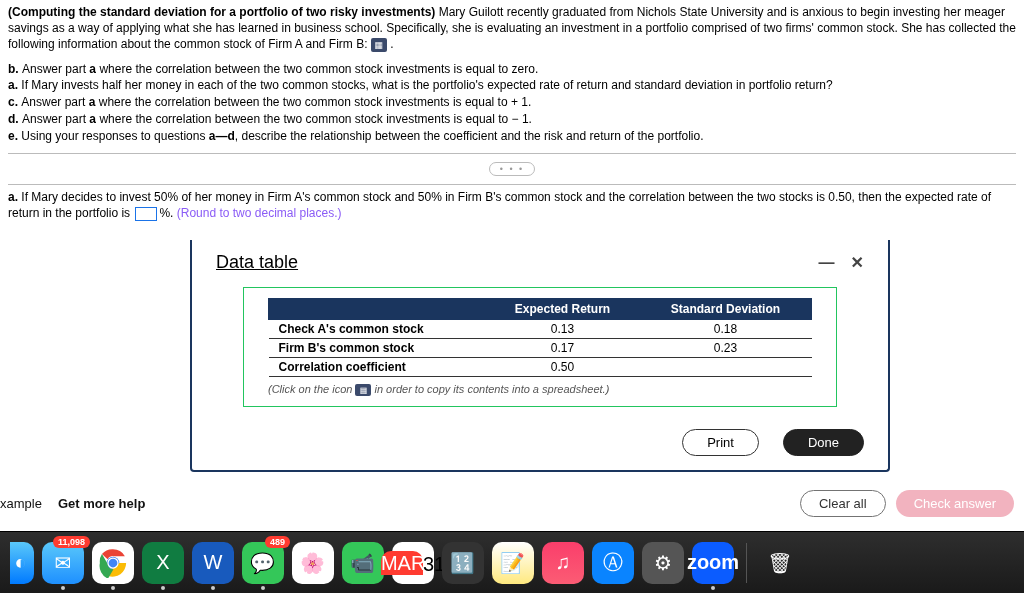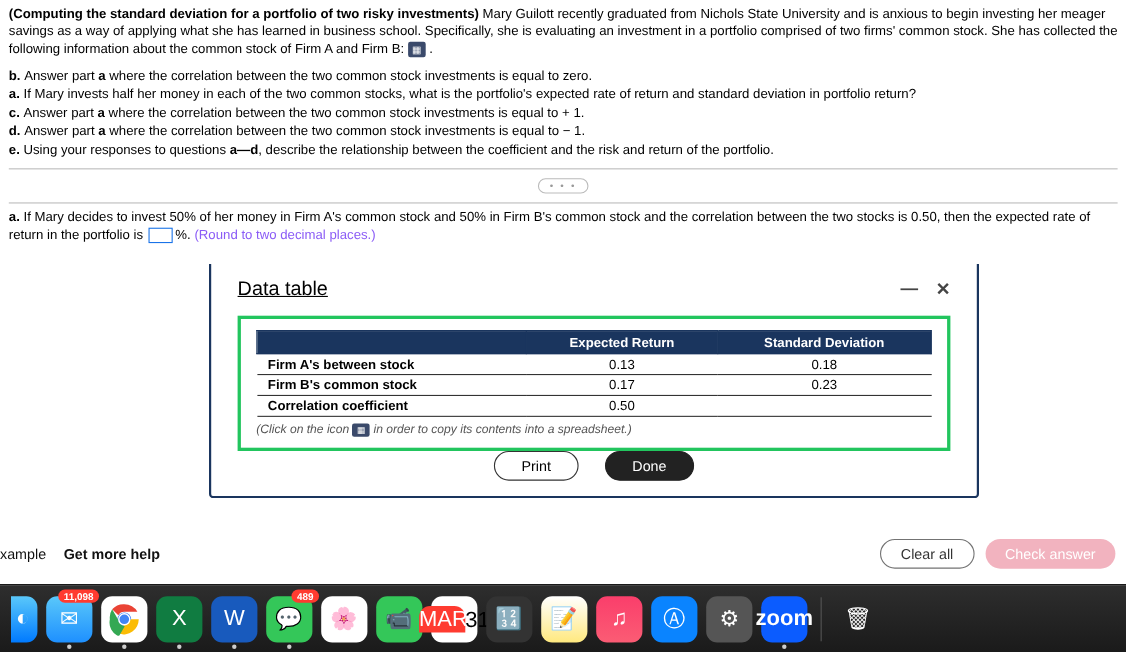--- a/index.html
+++ b/index.html
@@ -60,37 +60,37 @@
     padding: 12px 24px 14px;
     border-bottom-left-radius: 4px;
     border-bottom-right-radius: 4px;
   }
   .modal-header {
     display: flex; justify-content: space-between; align-items: center;
     margin-bottom: 14px;
   }
   .modal-title { font-size: 18px; font-weight: normal; text-decoration: underline; }
   .modal-ctrls { display: flex; gap: 16px; align-items: center; color: #444; font-size: 16px; font-weight: bold;}
-  .tablebox { border: 3px solid #22c55e; padding: 10px 14px; margin: 0 0; }
+  .tablebox { border: 1px solid #22c55e; padding: 10px 24px; margin: 0 27px; }
   table.dt { border-collapse: collapse; width: 100%; font-size: 12px; }
   table.dt th {
     background: #1a355e; color: #fff; padding: 3px 10px;
     font-weight: bold; text-align: center; border: 1px solid #1a355e;
   }
   table.dt th.blank { background: #1a355e; width: 40%; }
   table.dt td { padding: 2px 10px; border-bottom: 1px solid #333; }
   table.dt td.lbl { font-weight: bold; text-align: left; }
   table.dt td.val { text-align: center; }
   .copytip { font-style: italic; color: #555; margin-top: 6px; font-size: 11px;}
   .copytip .mini-icon {
     display: inline-flex; width: 16px; height: 12px; background: #3b4a6b;
     border-radius: 2px; vertical-align: middle; color:#fff; font-style:normal;
     font-size:8px; align-items:center; justify-content:center;
   }
-  .modal-buttons { display: flex; justify-content: center; gap: 24px; }
+  .modal-buttons { display: flex; justify-content: flex-end; gap: 24px; margin-top: 22px;}
   .btn {
     border: 1px solid #333; background: #fff; color: #000;
     border-radius: 18px; padding: 5px 24px; font-size: 13px;
     cursor: pointer;
   }
   .btn.dark { background: #222; color: #fff; border-color: #222; }
   .bottom-bar {
     position: absolute; left: 0; right: 0; top: 490px;
     display: flex; align-items: center; justify-content: space-between;
     padding: 0 10px 0 0;
@@ -190,21 +190,21 @@
   </div>
   <div class="tablebox">
     <table class="dt">
       <tbody>
           <tr>
         <th class="blank"></th>
         <th>Expected Return</th>
         <th>Standard Deviation</th>
       </tr>
       <tr>
-        <td class="lbl">Firm A's between stock</td>
+        <td class="lbl">Check A's common stock</td>
         <td class="val">0.13</td>
         <td class="val">0.18</td>
       </tr>
       <tr>
         <td class="lbl">Firm B's common stock</td>
         <td class="val">0.17</td>
         <td class="val">0.23</td>
       </tr>
       <tr>
         <td class="lbl">Correlation coefficient</td>

